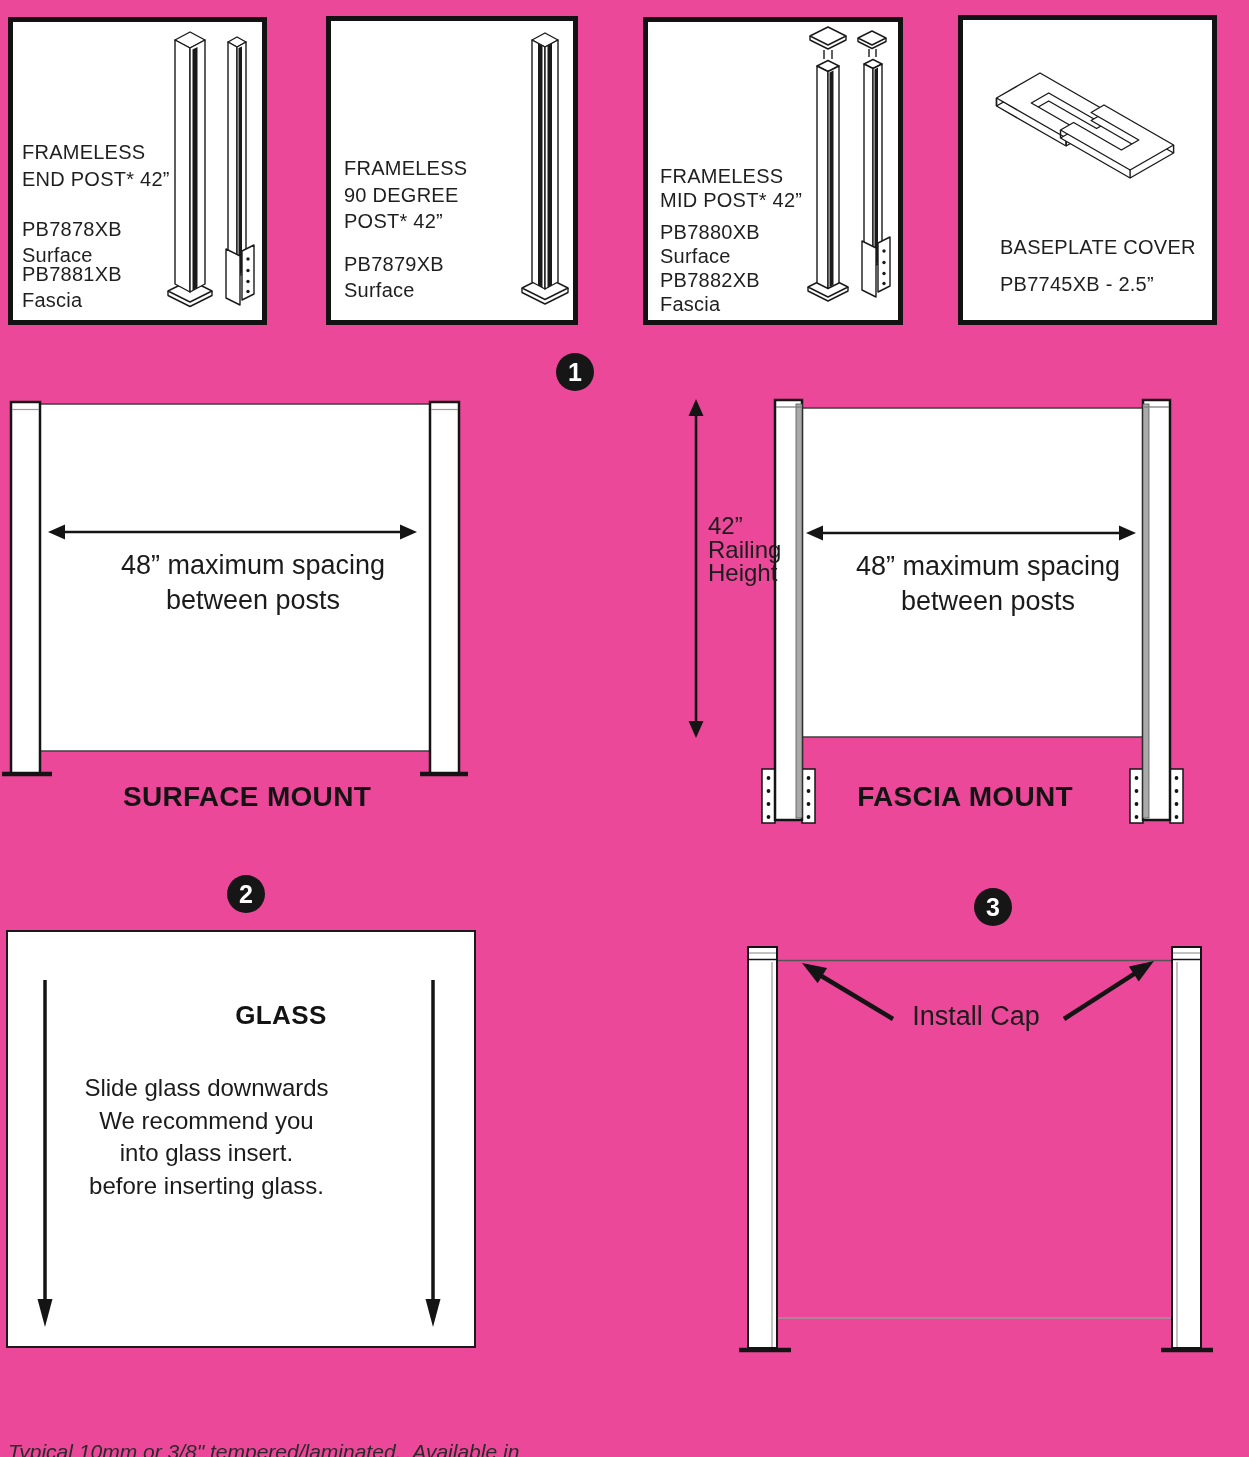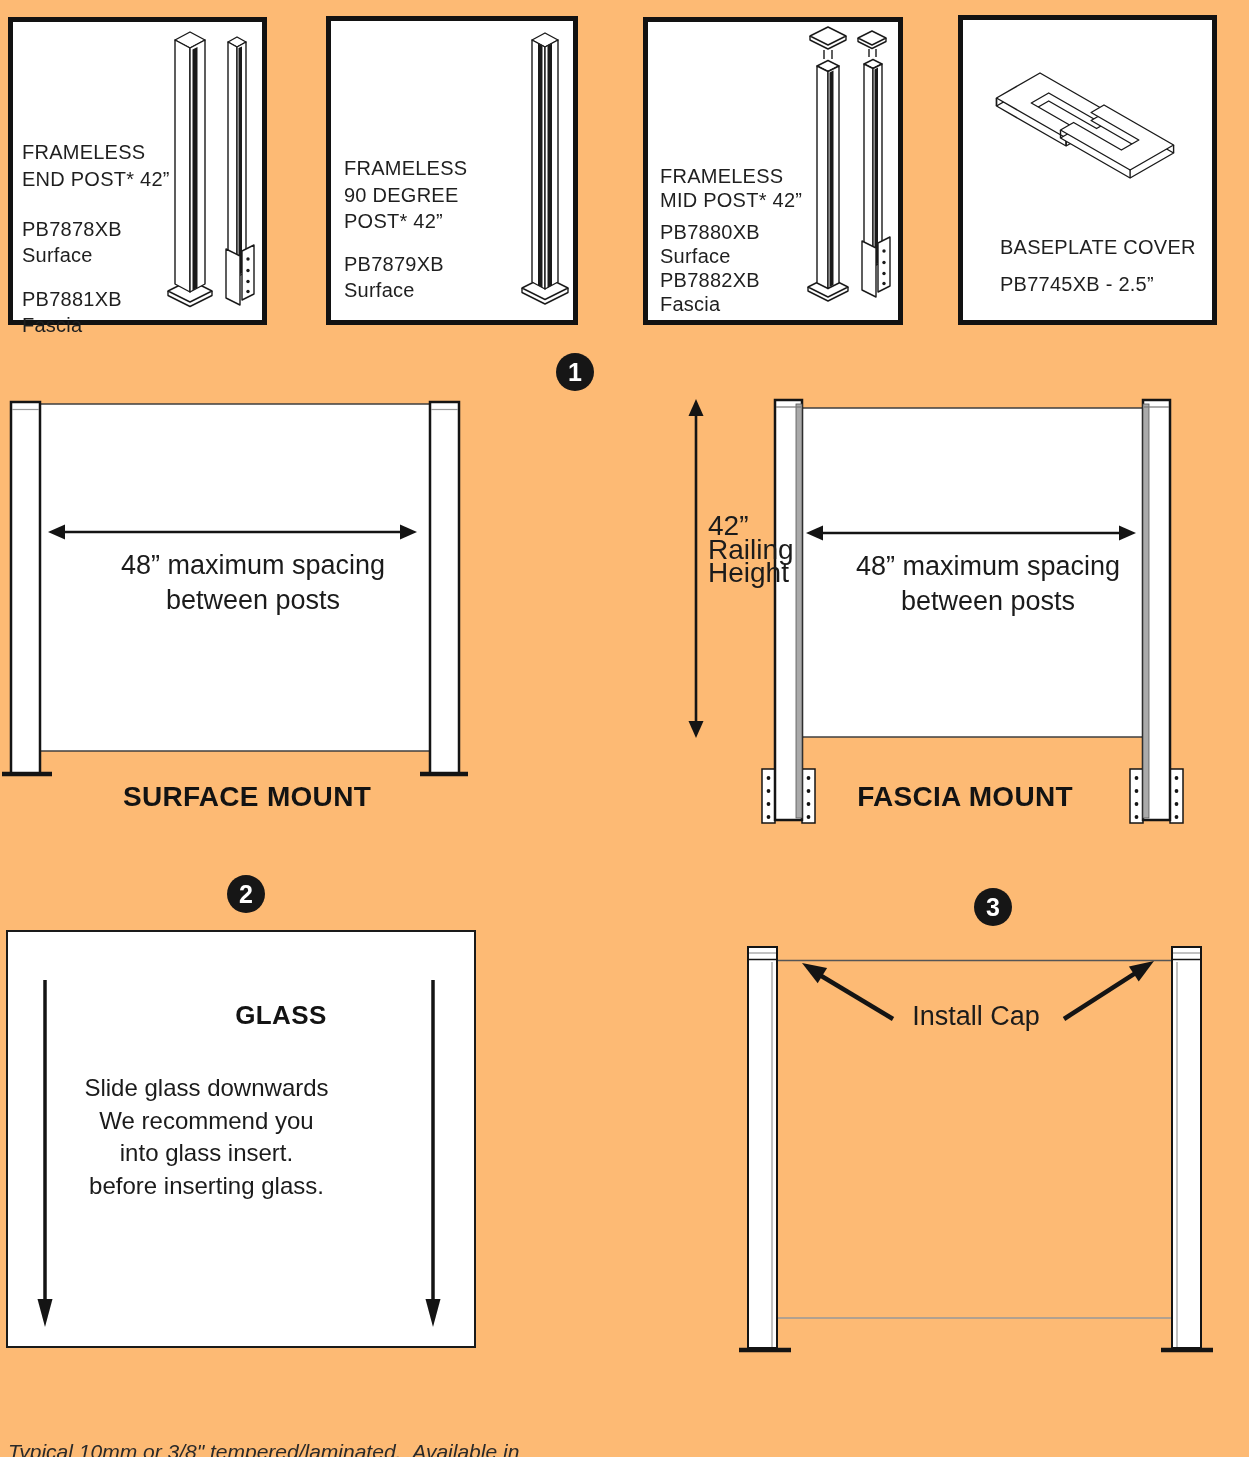--- a/index.html
+++ b/index.html
@@ -1,25 +1,25 @@
 <!DOCTYPE html>
 <html><head>
 <meta charset="utf-8">
 <style>
   html,body{margin:0;padding:0;background:#fff;}
-  .page{position:relative;width:1249px;height:1457px;background:#fdba74;
+  .page{position:relative;width:1249px;height:1457px;background:#ec4899;
         font-family:"Liberation Sans",sans-serif;color:#1f1f1f;overflow:hidden;}
   .pbox{position:absolute;border:5px solid #121212;background:#fff;box-sizing:border-box;}
   .btxt{position:absolute;font-size:20px;line-height:26.5px;letter-spacing:.25px;white-space:nowrap;}
   .btxt div{white-space:nowrap;}
   .badge{position:absolute;width:38px;height:38px;border-radius:50%;background:#161616;color:#fff;
          font-weight:bold;font-size:25px;display:flex;align-items:center;justify-content:center;}
   .dimlbl{position:absolute;font-size:27px;line-height:35px;text-align:center;color:#1b1b1b;margin-left:18px;}
   .caption{position:absolute;font-size:28px;font-weight:bold;letter-spacing:.3px;text-align:center;color:#131313;}
-  .hlabel{position:absolute;font-size:28px;line-height:23.5px;color:#1b1b1b;}
+  .hlabel{position:absolute;font-size:24px;line-height:23.5px;color:#1b1b1b;}
   .glassbox{position:absolute;left:6px;top:930px;width:470px;height:418px;border:2.5px solid #1a1a1a;
             background:#fff;box-sizing:border-box;}
   .glass-head{position:absolute;left:6px;top:1000px;width:550px;text-align:center;
               font-size:26px;font-weight:bold;letter-spacing:.4px;color:#131313;}
   .glass-body{position:absolute;left:6px;top:1072px;width:401px;text-align:center;
               font-size:24px;line-height:32.5px;color:#1b1b1b;}
   .cap-label{position:absolute;left:826px;top:1001px;width:300px;text-align:center;
              font-size:27px;color:#1b1b1b;}
   .footnote{position:absolute;left:8px;top:1379px;width:540px;font-style:italic;
             font-size:21px;line-height:29px;color:#2a2a2a;white-space:pre-wrap;}
@@ -208,21 +208,21 @@
   </svg>
 
   <div class="btxt" style="left:22px;top:139px;">
     <div>FRAMELESS</div>
     <div>END POST* 42”</div>
   </div>
   <div class="btxt" style="left:22px;top:216px;line-height:26px;">
     <div>PB7878XB</div>
     <div>Surface</div>
   </div>
-  <div class="btxt" style="left:22px;top:286px;line-height:26px;">
+  <div class="btxt" style="left:22px;top:261px;line-height:26px;">
     <div>PB7881XB</div>
     <div>Fascia</div>
   </div>
 
   <div class="btxt" style="left:344px;top:155px;">
     <div>FRAMELESS</div>
     <div>90 DEGREE</div>
     <div>POST* 42”</div>
   </div>
   <div class="btxt" style="left:344px;top:251px;line-height:26px;">

